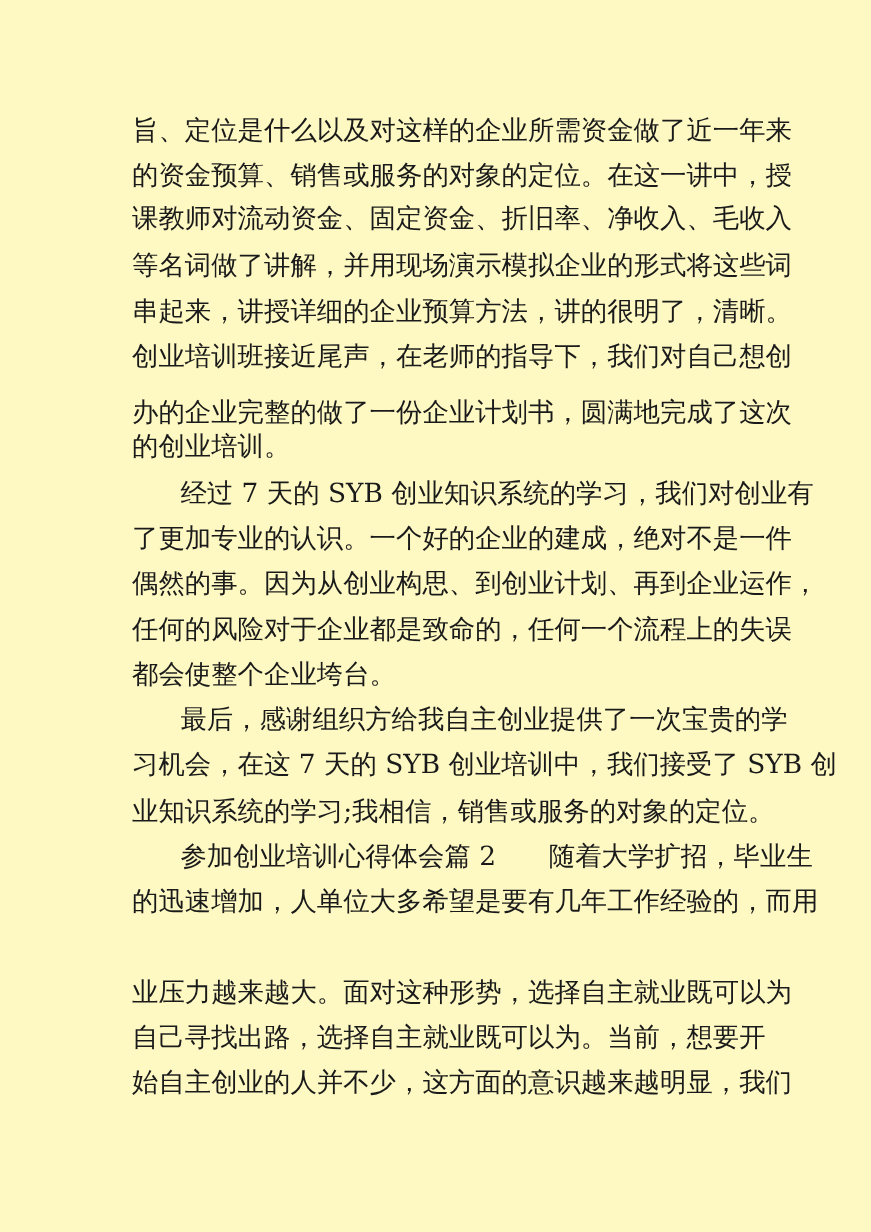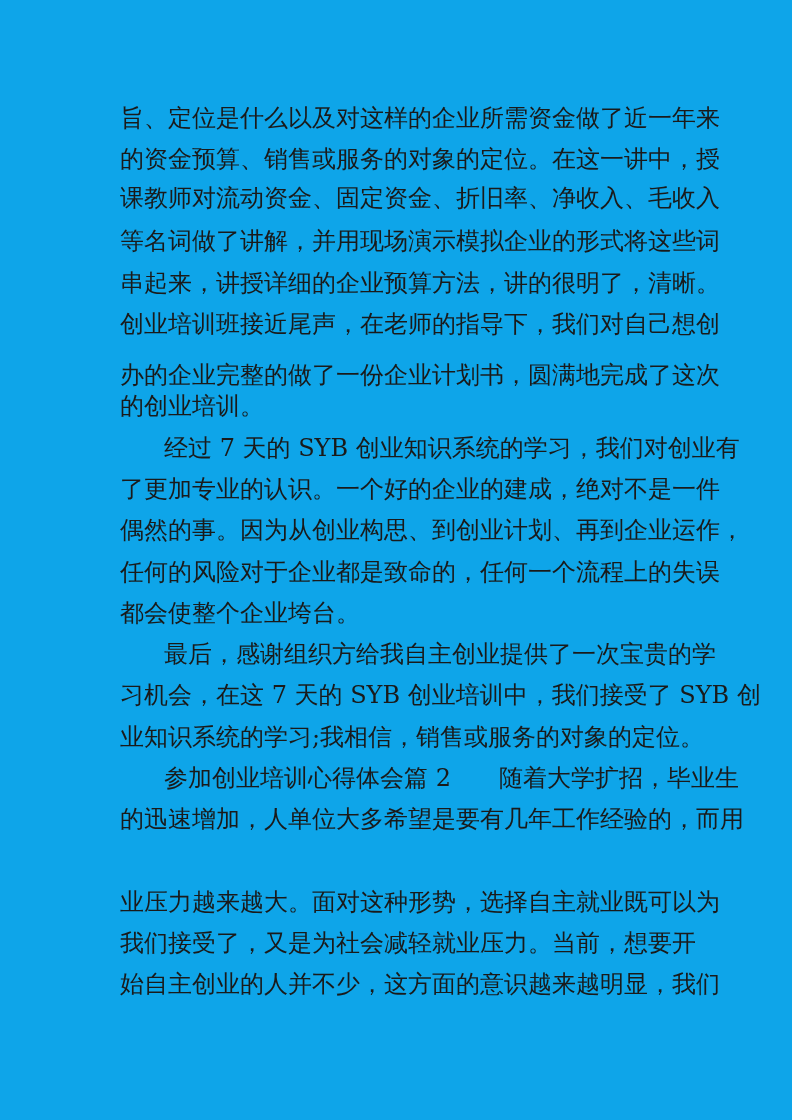--- a/index.html
+++ b/index.html
@@ -1,18 +1,18 @@
 <!DOCTYPE html>
 <html><head>
   <meta charset="utf-8">
   <style>
     html, body { margin: 0; padding: 0; background: #ffffff; }
     body { width: 792px; height: 1120px; overflow: hidden; position: relative; }
     .page {
-      position: absolute; left: 0; top: 0; width: 792px; height: 1120px; background: #0ea5e9;
+      position: absolute; left: 0; top: 0; width: 792px; height: 1120px; background: #fef9c3;
     }
     .line {
       position: absolute;
       left: 120px;
       white-space: pre;
       font-family: "DejaVu Serif", "Liberation Serif", serif;
       font-size: 24px;
       line-height: 28px;
       color: #1a1a1a;
       letter-spacing: 0px;
@@ -34,15 +34,15 @@
   <div class="line" style="top:475px">了更加专业的认识。一个好的企业的建成，绝对不是一件</div>
   <div class="line" style="top:516px">偶然的事。因为从创业构思、到创业计划、再到企业运作，</div>
   <div class="line" style="top:558px">任何的风险对于企业都是致命的，任何一个流程上的失误</div>
   <div class="line" style="top:599px">都会使整个企业垮台。</div>
   <div class="line" style="top:640px;left:164px">最后，感谢组织方给我自主创业提供了一次宝贵的学</div>
   <div class="line" style="top:681px">习机会，在这 7 天的 SYB 创业培训中，我们接受了 SYB 创</div>
   <div class="line" style="top:723px">业知识系统的学习;我相信，销售或服务的对象的定位。</div>
   <div class="line" style="top:764px;left:164px">参加创业培训心得体会篇 2　　随着大学扩招，毕业生</div>
   <div class="line" style="top:805px">的迅速增加，人单位大多希望是要有几年工作经验的，而用</div>
   <div class="line" style="top:888px">业压力越来越大。面对这种形势，选择自主就业既可以为</div>
-  <div class="line" style="top:929px">我们接受了，又是为社会减轻就业压力。当前，想要开</div>
+  <div class="line" style="top:929px">自己寻找出路，选择自主就业既可以为。当前，想要开</div>
   <div class="line" style="top:970px">始自主创业的人并不少，这方面的意识越来越明显，我们</div>
 </div>
 
 </body></html>

